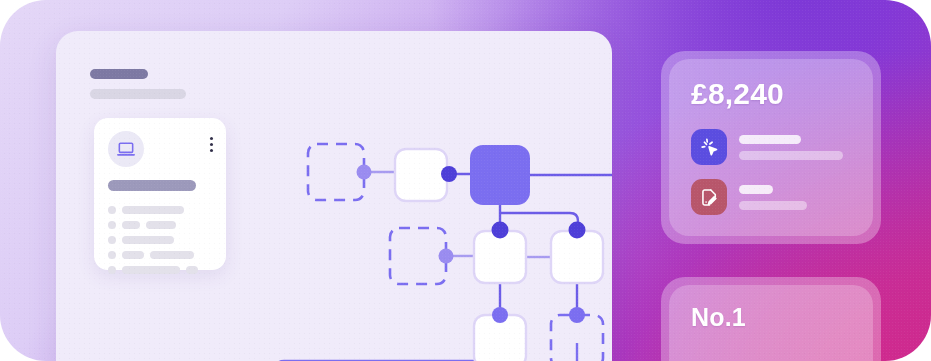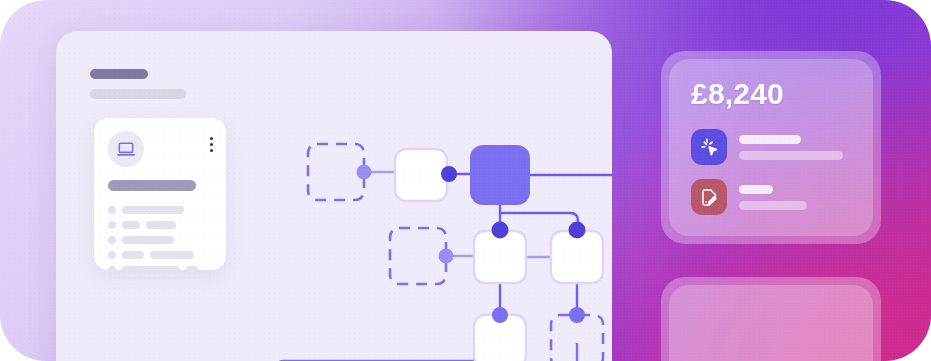--- a/index.html
+++ b/index.html
@@ -320,15 +320,16 @@
         <span class="stat-lines">
           <span class="sl sl-top" style="width:34px"></span>
           <span class="sl sl-bot" style="width:68px"></span>
         </span>
       </div>
     </div>
   </div>
 
   <div class="stat-card" id="stat-rank">
     <div class="inner"></div>
+    <div class="stat-value">No.1</div>
   </div>
 
 </div>
 
 </body></html>

